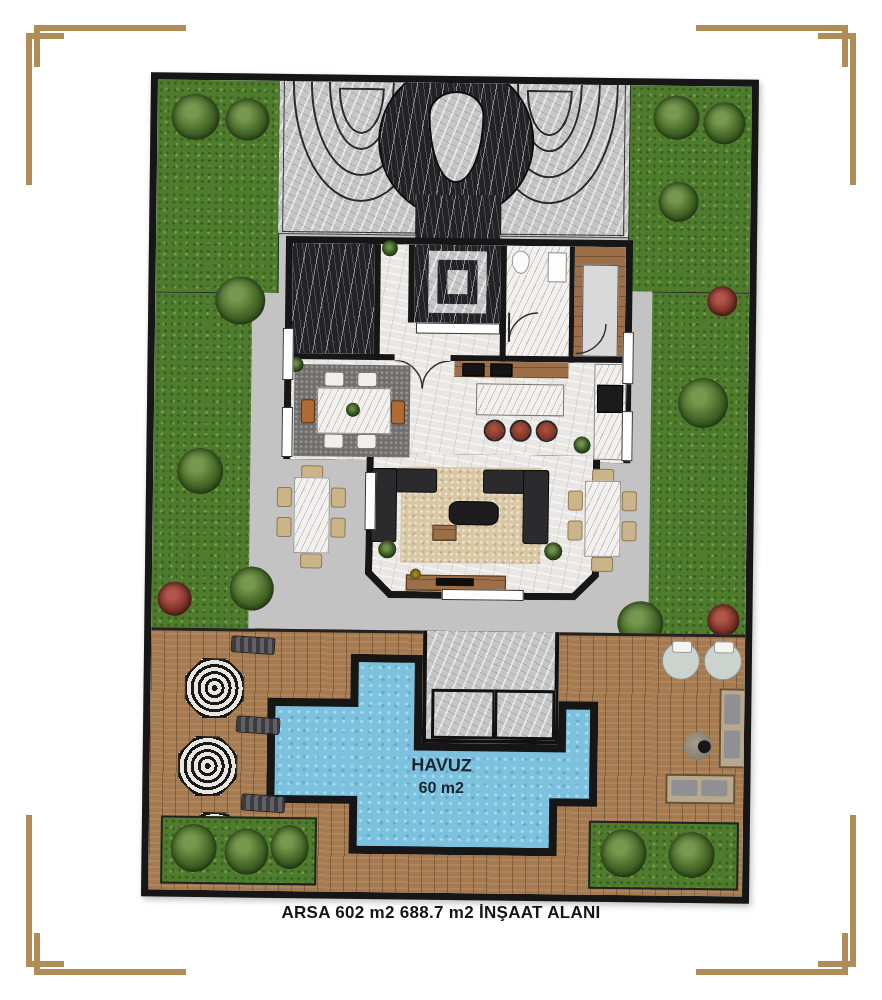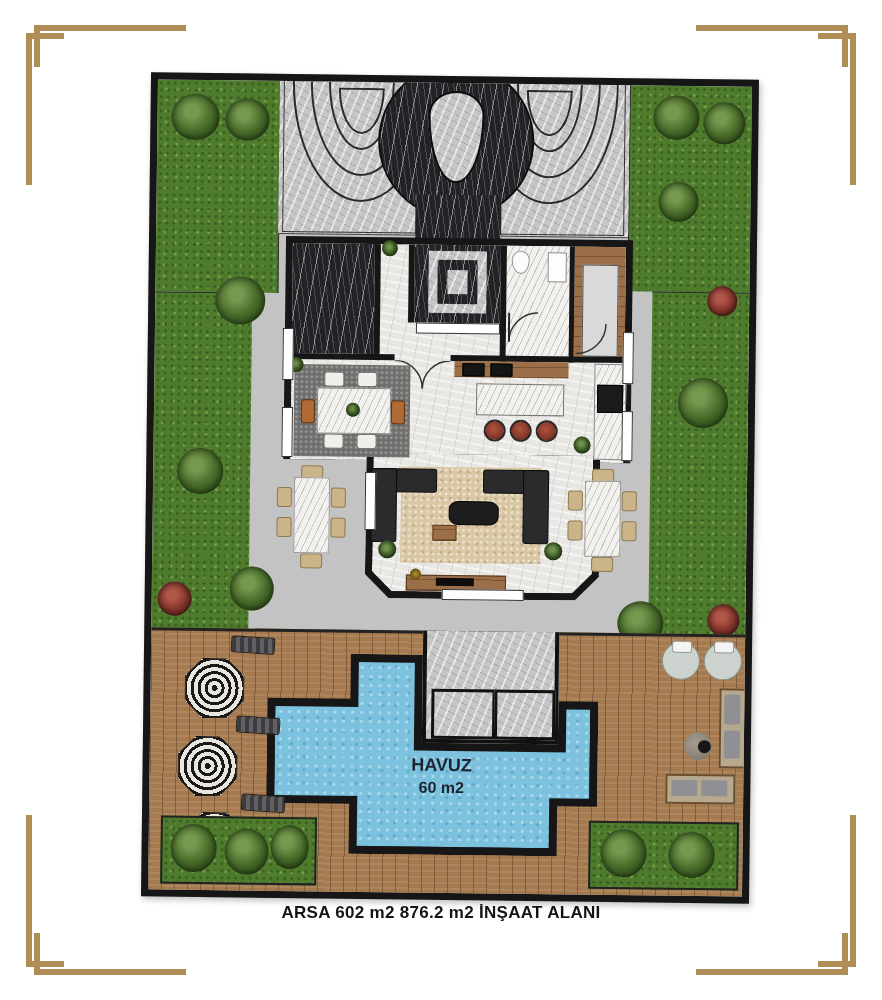--- a/index.html
+++ b/index.html
@@ -336,13 +336,13 @@
   <div class="bush" style="left:22px;top:744px;width:46px;height:48px;"></div>
   <div class="bush" style="left:76px;top:748px;width:44px;height:46px;"></div>
   <div class="bush" style="left:122px;top:744px;width:38px;height:44px;"></div>
   <div class="abs grass" style="left:440px;top:736px;width:146px;height:64px;border:2px solid #222;"></div>
   <div class="bush" style="left:452px;top:744px;width:46px;height:48px;"></div>
   <div class="bush" style="left:520px;top:746px;width:46px;height:46px;"></div>
 
 </div>
 </div>
 
-<div id="caption">ARSA 602 m2  876.2 m2 İNŞAAT ALANI</div>
+<div id="caption">ARSA 602 m2  688.7 m2 İNŞAAT ALANI</div>
 
 </body></html>

